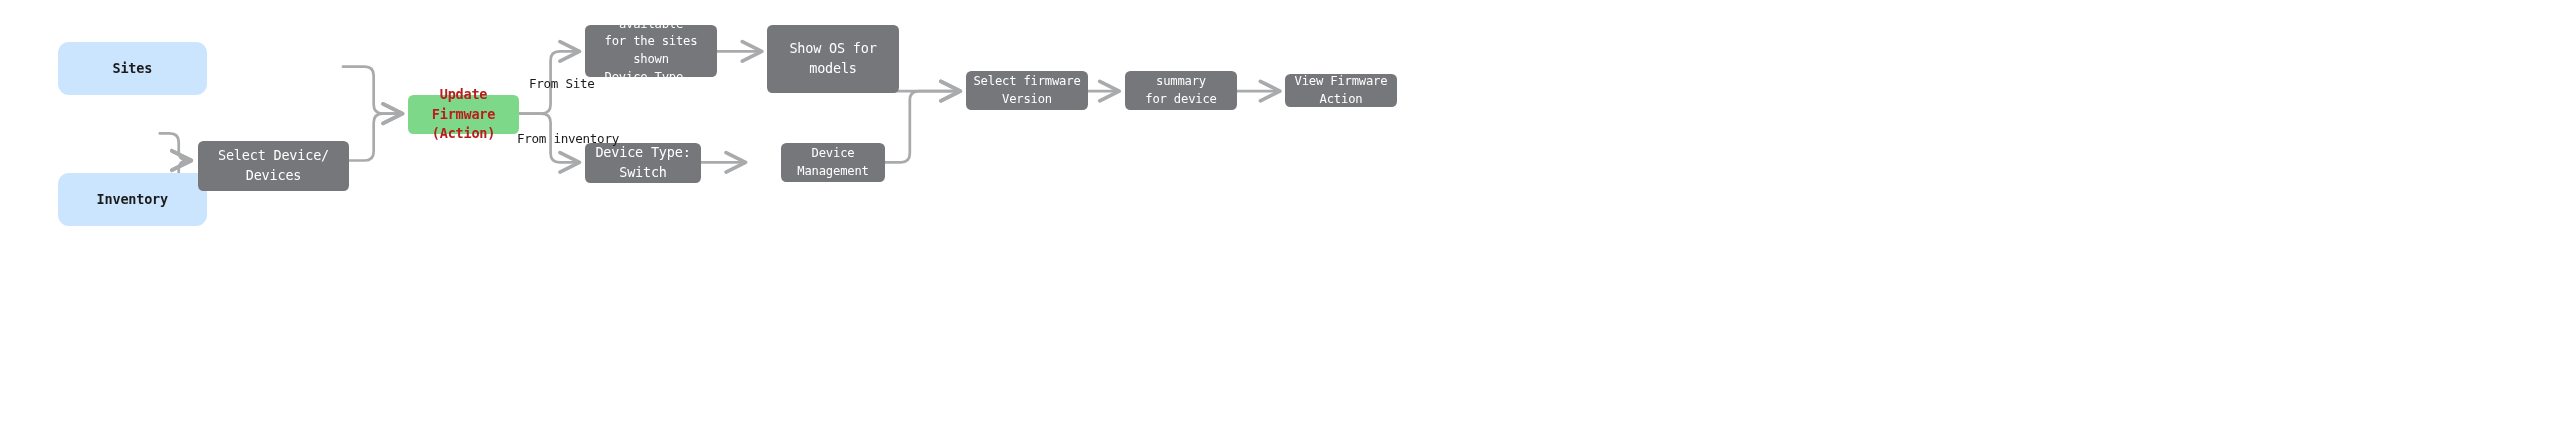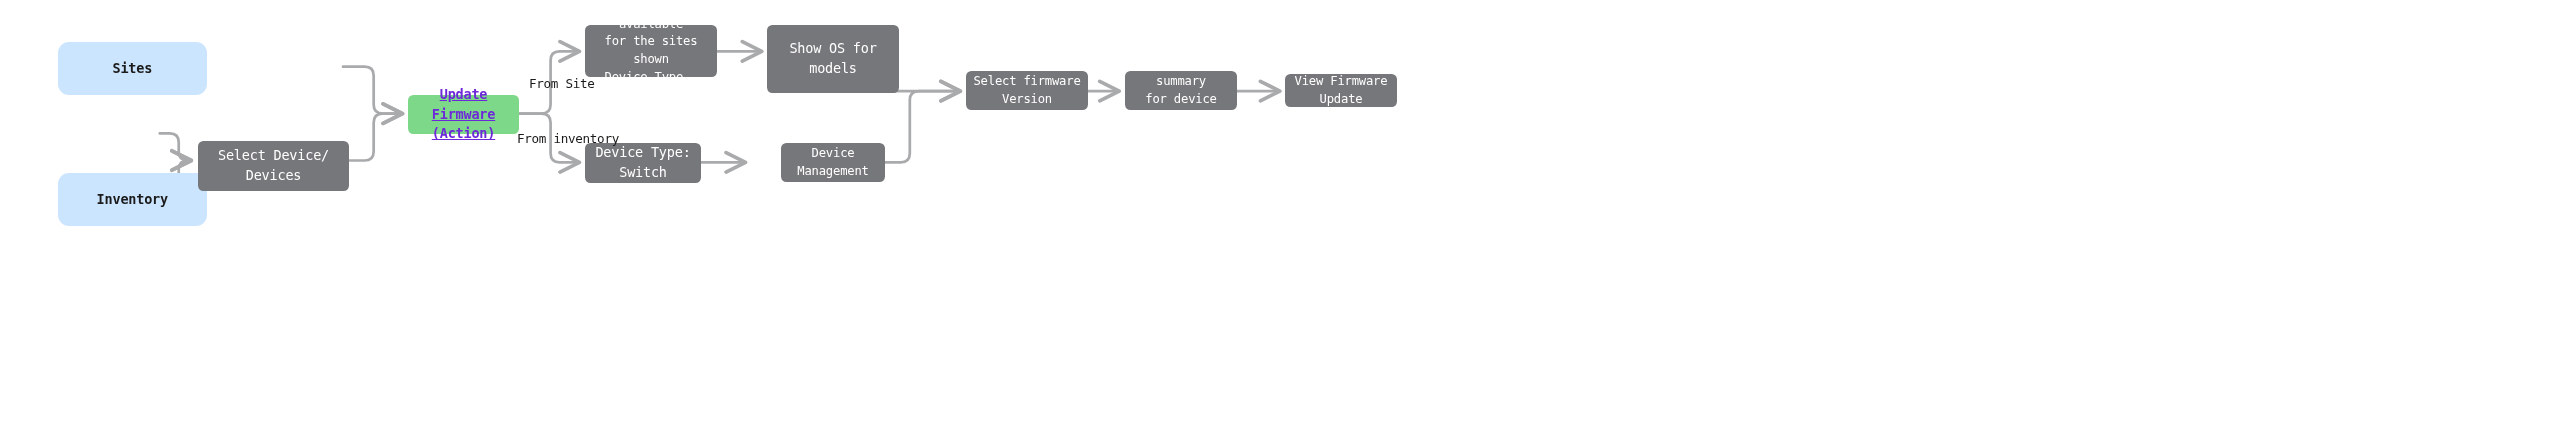--- a/index.html
+++ b/index.html
@@ -47,24 +47,23 @@
     margin-left: 47px;
   }
   .node.step {
     background: #76777a;
     color: #ffffff;
     font-size: 13.5px;
     font-weight: 500;
   }
   .node.action {
     background: #7ed88a;
-    color: #6d28d9;
+    color: #b91c1c;
     font-size: 13.5px;
     font-weight: 700;
-    text-decoration: underline;
   }
   .edge-label {
     position: absolute;
     font-size: 12.6px;
     color: #1b1b1b;
     font-weight: 500;
     white-space: nowrap;
     letter-spacing: -0.3px;
   }
 </style>
@@ -129,20 +128,20 @@
   <div class="node step" style="left:585px; top:143px; width:116px; height:40px;">Device Type: Switch</div>
 
   <div class="node step" style="left:781px; top:143px; width:104px; height:39px; font-size:12.2px;">Device Management</div>
 
   <div class="node step" style="left:966px; top:71px; width:122px; height:39px; font-size:12.2px;">Select firmware
 Version</div>
 
   <div class="node step" style="left:1125px; top:71px; width:112px; height:39px; font-size:12.2px;">Summary (no summary
 for device 360)</div>
 
-  <div class="node step" style="left:1285px; top:74px; width:112px; height:33px; font-size:12.2px;">View Firmware Update</div>
+  <div class="node step" style="left:1285px; top:74px; width:112px; height:33px; font-size:12.2px;">View Firmware Action</div>
 
   <div class="edge-label" style="left:529px; top:76px;">From Site</div>
 
   <div class="edge-label" style="left:517px; top:131px;">From inventory</div>
 
 </div>
 
 
 </body></html>

